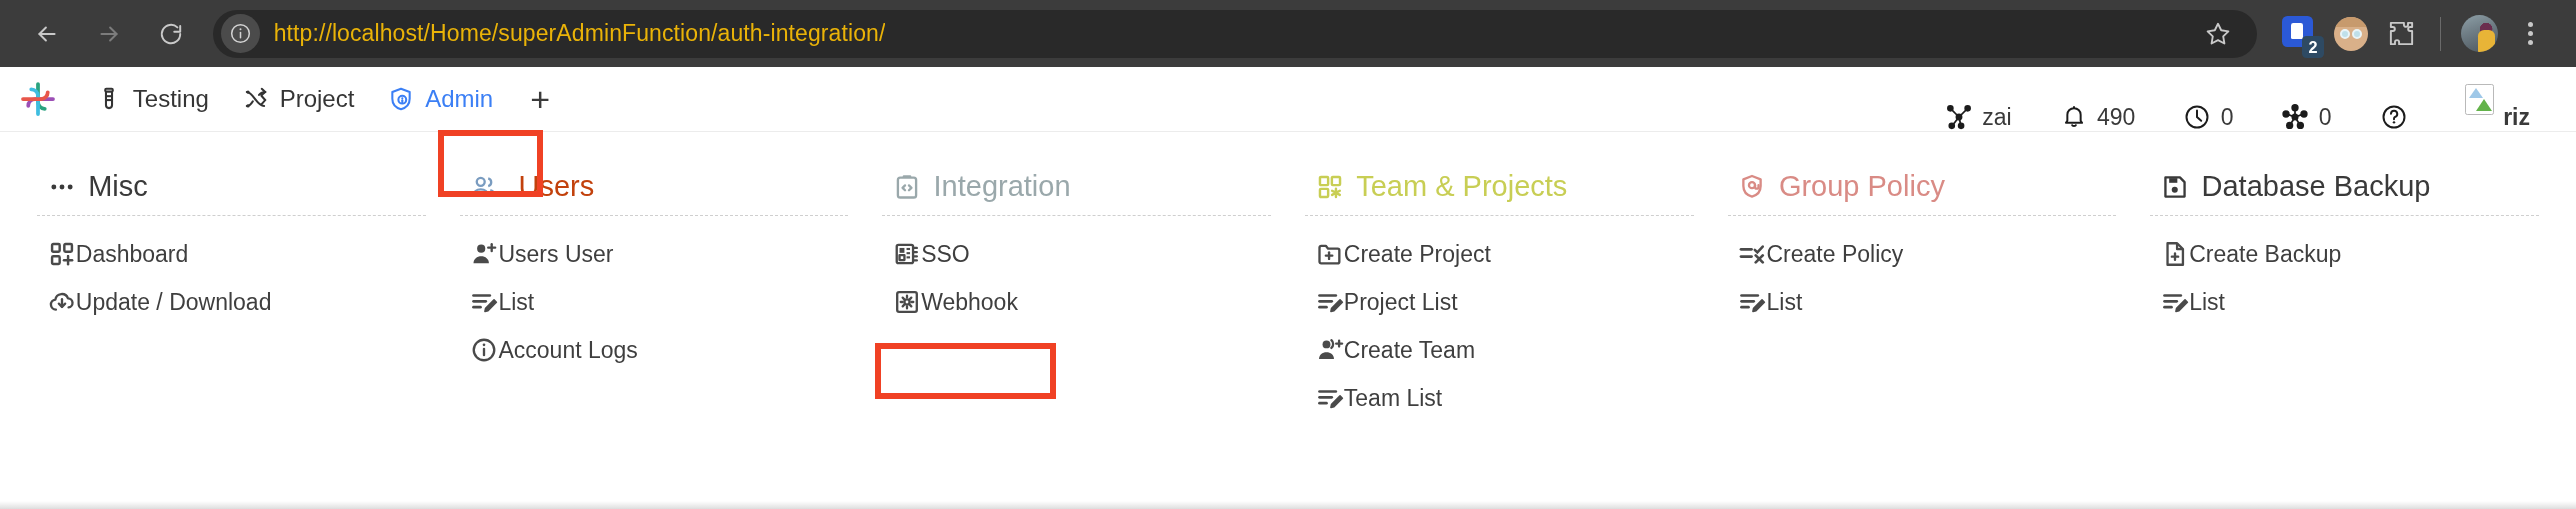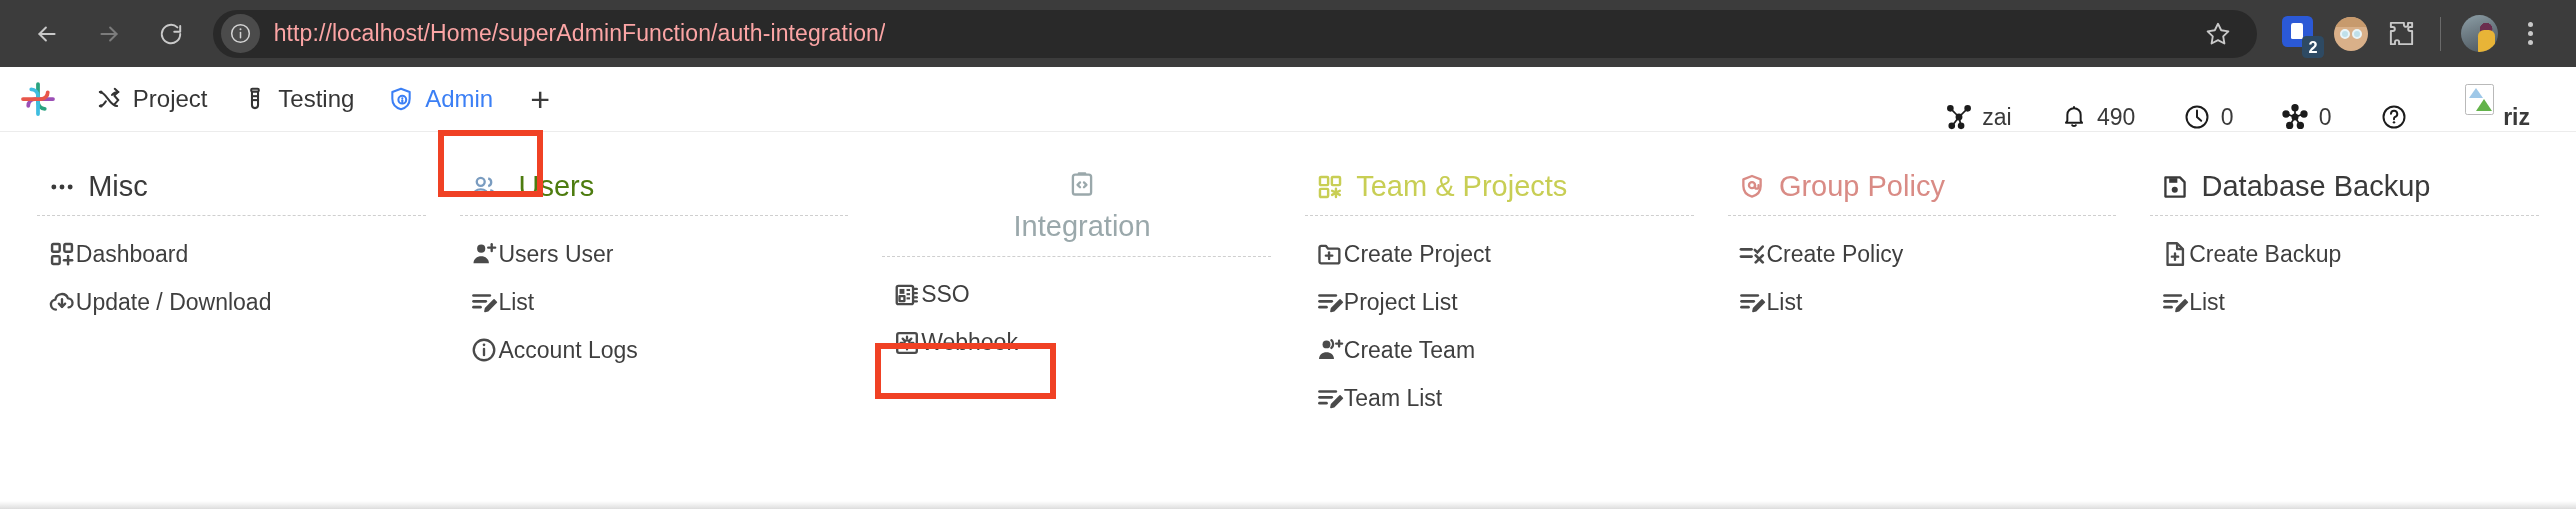--- a/index.html
+++ b/index.html
@@ -40,21 +40,21 @@
     min-width: 0;
   }
   .site-info {
     width: 39px; height: 39px;
     border-radius: 50%;
     background: #4b4b4b;
     display: flex; align-items: center; justify-content: center;
     flex: 0 0 auto;
   }
   .url-text {
-    color: #fca5a5;
+    color: #eab308;
     font-size: 23px;
     margin-left: 14px;
     white-space: nowrap;
     overflow: hidden;
     text-overflow: ellipsis;
     letter-spacing: 0.1px;
   }
   .star-btn {
     width: 45px; height: 45px;
     display: flex; align-items: center; justify-content: center;
@@ -346,45 +346,45 @@
   <div class="brand-logo">
     <svg viewBox="0 0 64 64" width="48" height="48" fill="none" stroke-width="5" stroke-linecap="round">
       <path d="M32 12v24a9 9 0 0 0 9 9" stroke="#2aa37f"></path>
       <path d="M52 32H28a9 9 0 0 0-9 9" stroke="#9c4fb5"></path>
       <path d="M32 52V28a9 9 0 0 0-9-9" stroke="#3fbde0"></path>
       <path d="M12 32h24a9 9 0 0 0 9-9" stroke="#e8564a"></path>
     </svg>
   </div>
 
   <div class="app-tabs">
+    <div class="app-tab">
+      <span class="tab-ico">
+        <svg viewBox="0 0 24 24" width="26" height="26" fill="none" stroke="#333" stroke-width="1.9" stroke-linejoin="round">
+            <rect x="8.5" y="2.6" width="7" height="2.6" rx="1"></rect>
+            <path d="M9.2 5.2v12.4a2.8 2.8 0 0 0 5.6 0V5.2"></path>
+            <line x1="9.2" y1="9.4" x2="14.8" y2="9.4"></line>
+            <line x1="9.2" y1="13" x2="14.8" y2="13"></line>
+          </svg>
+      </span>
+      <span>Testing</span>
+    </div>
+
     <div class="app-tab">
       <span class="tab-ico">
         <svg viewBox="0 0 24 24" width="26" height="26" fill="none" stroke="#333" stroke-width="1.9" stroke-linecap="round">
             <path d="M3.5 5.5c6 0 9 13 16 13"></path>
             <path d="M17 14.5l3.5 4-3.5 4" transform="translate(0,-5.5)"></path>
             <path d="M3.5 18.5c2.4 0 4.2-2 5.6-4.4"></path>
             <path d="M14.8 8.2c1.6-1.8 3.4-2.7 5.7-2.7"></path>
             <path d="M17.3 2.6l3.2 2.9-3.2 2.9"></path>
             <circle cx="4.6" cy="5.6" r="1.5" fill="#333" stroke="none"></circle>
             <circle cx="4.6" cy="18.4" r="1.5" fill="#333" stroke="none"></circle>
           </svg>
       </span>
       <span>Project</span>
-    </div>
-
-    <div class="app-tab">
-      <span class="tab-ico">
-        <svg viewBox="0 0 24 24" width="26" height="26" fill="none" stroke="#333" stroke-width="1.9" stroke-linejoin="round">
-            <rect x="8.5" y="2.6" width="7" height="2.6" rx="1"></rect>
-            <path d="M9.2 5.2v12.4a2.8 2.8 0 0 0 5.6 0V5.2"></path>
-            <line x1="9.2" y1="9.4" x2="14.8" y2="9.4"></line>
-            <line x1="9.2" y1="13" x2="14.8" y2="13"></line>
-          </svg>
-      </span>
-      <span>Testing</span>
     </div>
 
     <div class="app-tab active">
       <span class="tab-ico">
         <svg viewBox="0 0 24 24" width="26" height="26" fill="none" stroke="#3b7ff5" stroke-width="1.9" stroke-linejoin="round">
             <path d="M12 2.6l8 3v6.2c0 5-3.4 8.4-8 9.6-4.6-1.2-8-4.6-8-9.6V5.6z"></path>
             <circle cx="13.2" cy="12.6" r="3.6" fill="#fff"></circle>
             <circle cx="13.2" cy="11.4" r="1" fill="#3b7ff5" stroke="none"></circle>
             <path d="M13.2 13.2v2" stroke-linecap="round"></path>
           </svg>
@@ -506,21 +506,21 @@
               <path d="M6.8 18.5a4.3 4.3 0 0 1-.5-8.57 5.6 5.6 0 0 1 10.8-1.1 3.9 3.9 0 0 1 .5 7.77"></path>
               <path d="M12 9.6v6.4"></path>
               <path d="M9.3 13.4L12 16.2l2.7-2.8"></path>
             </svg>
         </span>
         <span>Update / Download</span>
       </div>
     </div>
 
     <div class="menu-col">
-      <div class="col-header" style="color:#4d7c0f;gap:20px;">
+      <div class="col-header" style="color:#c2410c;gap:20px;">
         <span class="hdr-ico">
           <svg viewBox="0 0 24 24" width="28" height="28" fill="none" stroke="#7a9cc0" stroke-width="2" stroke-linejoin="round">
               <circle cx="9.2" cy="7.6" r="3.4"></circle>
               <path d="M2.8 19.6c0-3.5 2.9-5.6 6.4-5.6s6.4 2.1 6.4 5.6"></path>
               <path d="M15.6 4.7a3.4 3.4 0 0 1 0 6.6"></path>
               <path d="M17.4 14.6c2.3.6 3.8 2.4 3.8 5"></path>
             </svg>
         </span>
         <span>Users</span>
       </div>
@@ -553,21 +553,21 @@
               <circle cx="12" cy="12" r="8.8"></circle>
               <line x1="12" y1="11" x2="12" y2="16.4" stroke-linecap="round"></line>
               <circle cx="12" cy="7.6" r="1.15" fill="#4a4a4a" stroke="none"></circle>
             </svg>
         </span>
         <span>Account Logs</span>
       </div>
     </div>
 
     <div class="menu-col">
-      <div class="col-header" style="color:#9aa8ab;flex-direction:column;">
+      <div class="col-header" style="color:#9aa8ab;">
         <span class="hdr-ico">
           <svg viewBox="0 0 24 24" width="28" height="28" fill="none" stroke="#9aa8ab" stroke-width="2" stroke-linejoin="round">
               <rect x="4.2" y="4" width="15.6" height="17" rx="2"></rect>
               <path d="M9.3 4V2.9h5.4V4"></path>
               <path d="M10.3 10.6L8.2 12.7l2.1 2.1" stroke-linecap="round"></path>
               <path d="M13.7 10.6l2.1 2.1-2.1 2.1" stroke-linecap="round"></path>
             </svg>
         </span>
         <span>Integration</span>
       </div>

